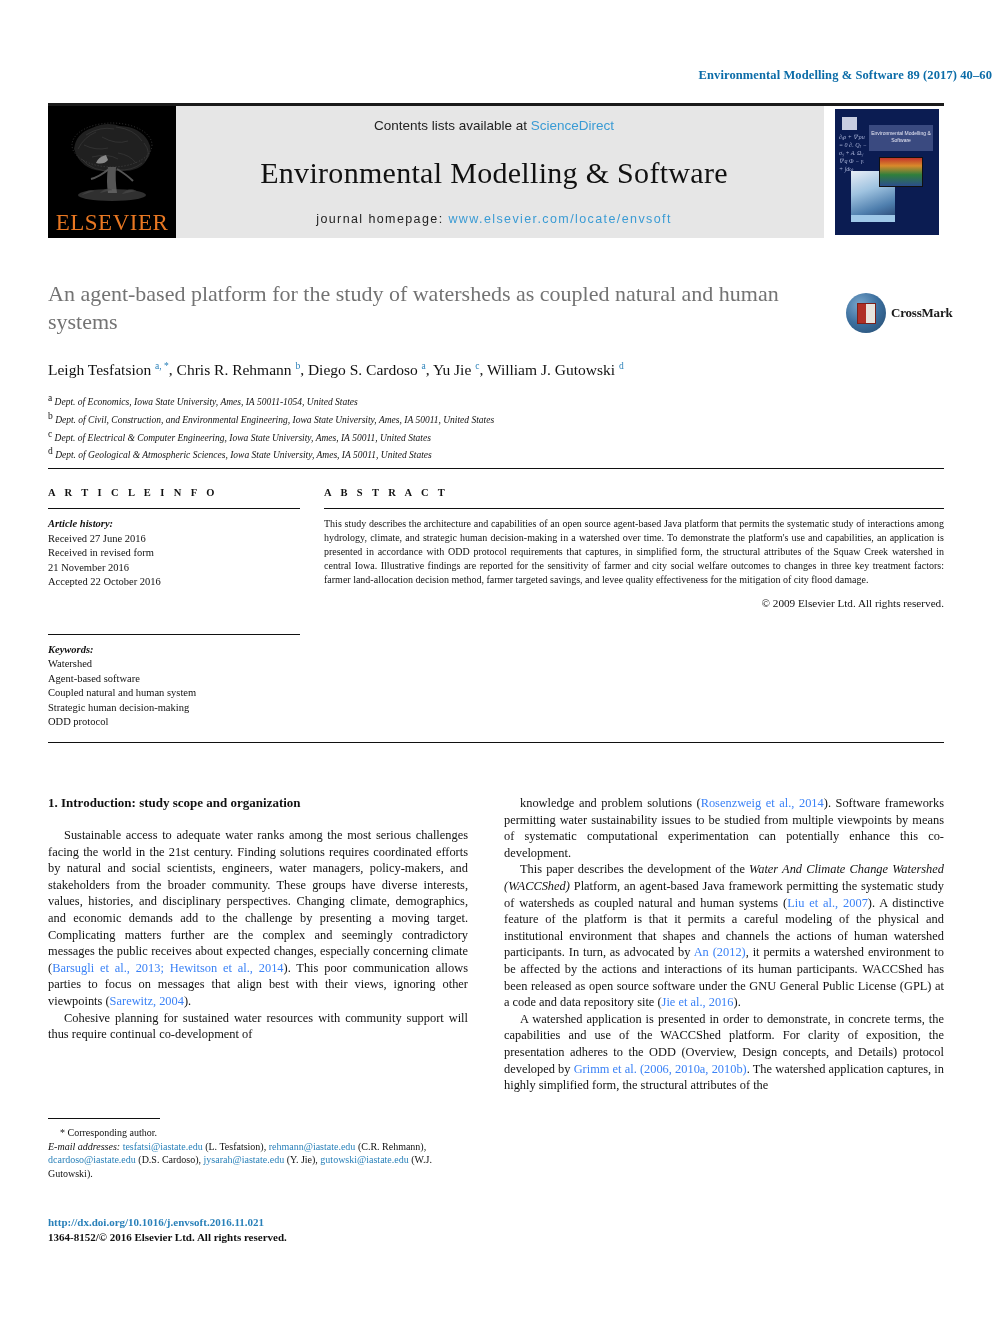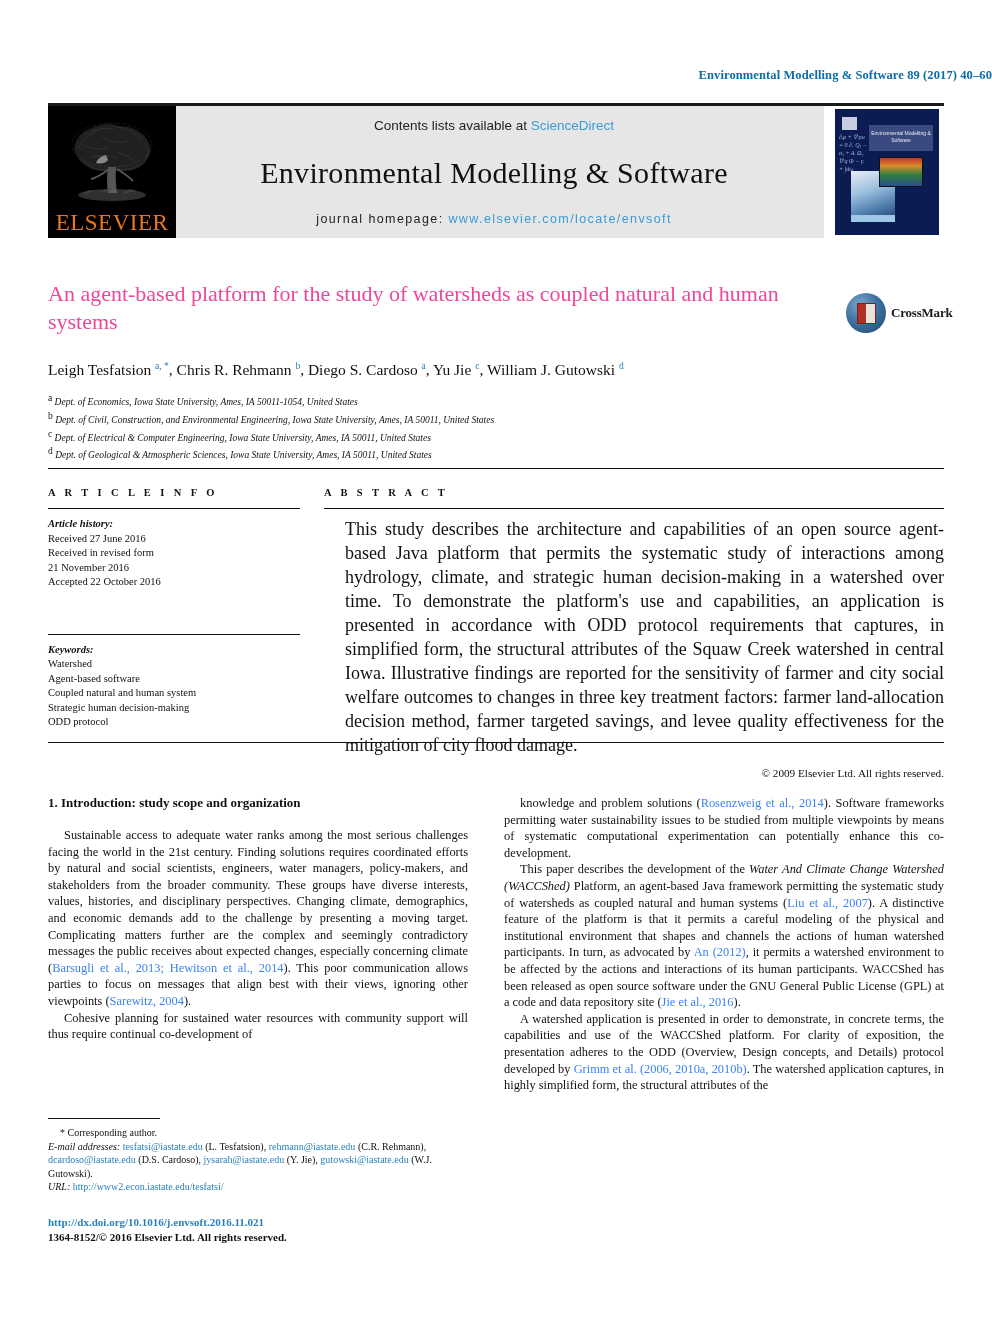--- a/index.html
+++ b/index.html
@@ -174,21 +174,21 @@
     position: absolute;
     left: 48px;
     top: 280px;
     width: 780px;
   }
   .paper-title {
     font-family: "Liberation Serif", serif;
     font-size: 22px;
     line-height: 28px;
     font-weight: normal;
-    color: #ec4899;
+    color: #737373;
     margin: 0;
   }
   .authors {
     margin-top: 20px;
     font-family: "Liberation Serif", serif;
     font-size: 15.5px;
     color: #111;
     line-height: 20px;
   }
   .sup {
@@ -274,25 +274,24 @@
     line-height: 14.5px;
     color: #111;
   }
   .info-body .lbl {
     font-style: italic;
     font-weight: bold;
   }
   .kw-block { margin-top: 44px; }
   .abs-text {
     font-family: "Liberation Serif", serif;
-    font-size: 18px;
-    line-height: 24px;
+    font-size: 10px;
+    line-height: 14px;
     text-align: justify;
     color: #111;
-    margin-left: 21px;
   }
   .abs-copy {
     margin-top: 10px;
     text-align: right;
     font-family: "Liberation Serif", serif;
     font-size: 11.2px;
     color: #111;
   }
 
   .rule-bottom {
@@ -501,24 +500,20 @@
     <p class="p">A watershed application is presented in order to demonstrate, in concrete terms, the capabilities and use of the WACCShed platform. For clarity of exposition, the presentation adheres to the ODD (Overview, Design concepts, and Details) protocol developed by <span class="cite">Grimm et al. (2006, 2010a, 2010b)</span>. The watershed application captures, in highly simplified form, the structural attributes of the</p>
   </div>
 
   <div class="footnotes">
     <div class="fn-rule"></div>
     <div class="fn fn-indent">* Corresponding author.</div>
     <div class="fn">
       <span class="fn-indent"></span><span class="lbl">E-mail addresses:</span>
       <span><span class="lnk">tesfatsi@iastate.edu</span> (L. Tesfatsion), <span class="lnk">rehmann@iastate.edu</span> (C.R. Rehmann), <span class="lnk">dcardoso@iastate.edu</span> (D.S. Cardoso), <span class="lnk">jysarah@iastate.edu</span> (Y. Jie), <span class="lnk">gutowski@iastate.edu</span> (W.J. Gutowski).</span>
     </div>
-    <div class="fn">
-      <span class="lbl">URL:</span>
-      <span class="lnk">http://www2.econ.iastate.edu/tesfatsi/</span>
-    </div>
   </div>
 
   <div class="doi-block">
     <div class="doi-link">http://dx.doi.org/10.1016/j.envsoft.2016.11.021</div>
     <div class="issn-line">1364-8152/© 2016 Elsevier Ltd. All rights reserved.</div>
   </div>
 
 </div>
 
 </body></html>

